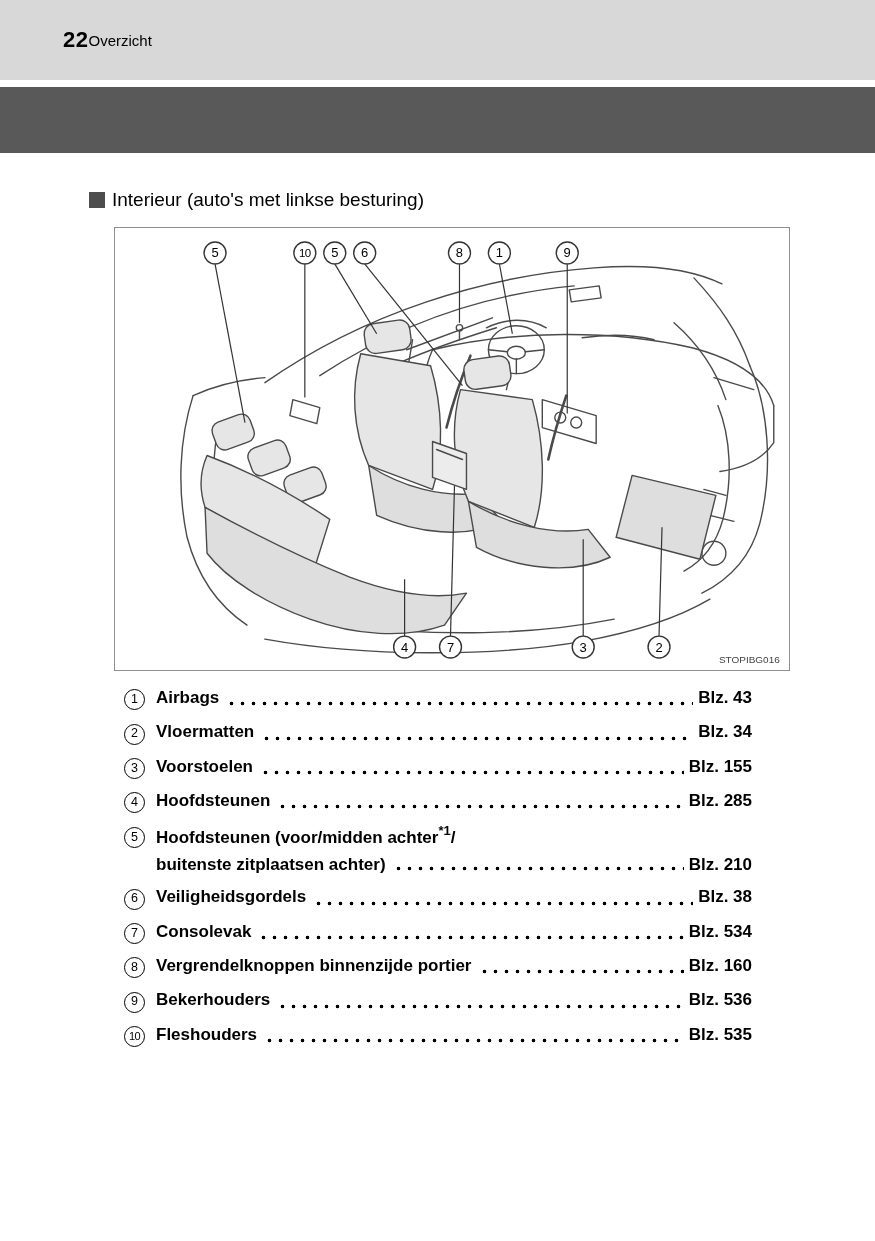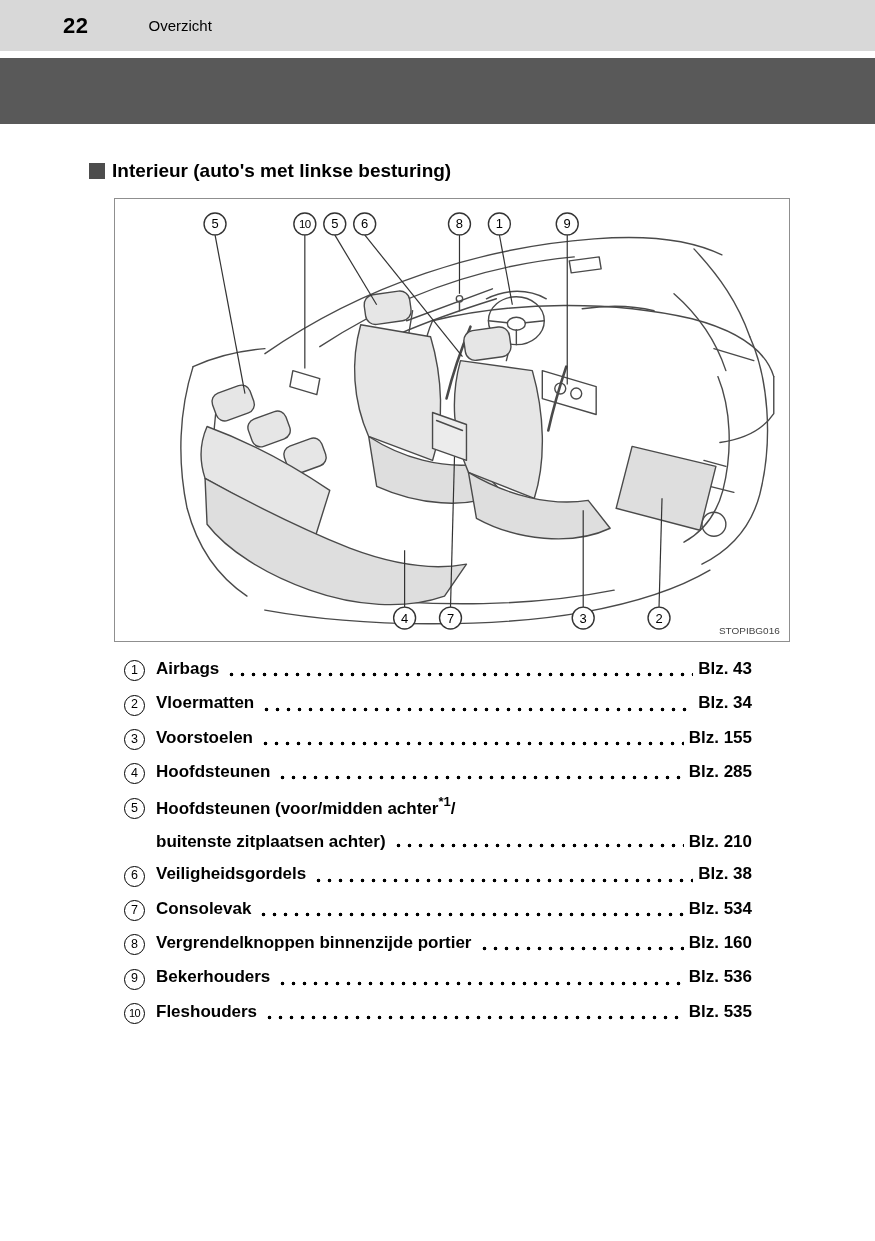--- a/index.html
+++ b/index.html
@@ -2,27 +2,27 @@
 <html><head>
 <meta charset="utf-8">
 <style>
   * { box-sizing: border-box; }
   html,body { margin:0; padding:0; }
   body {
     width:875px; height:1241px; background:#ffffff; color:#000;
     font-family:"Liberation Sans","DejaVu Sans",sans-serif;
     position:relative; overflow:hidden;
   }
-  .topbar { height:51px; background:#d8d8d8; display:flex; align-items:center; }
+  .topbar { height:80px; background:#d8d8d8; display:flex; align-items:center; }
   .pagenum { font-size:22px; font-weight:bold; margin-left:63px; letter-spacing:0.5px; }
-  .sectitle { font-size:15px; margin-left:60px; }
+  .sectitle { font-size:15px; }
   .darkband { height:66px; background:#595959; margin-top:7px; }
 
   .heading { display:flex; align-items:center; margin:36px 0 16px 89px;
-             font-size:19px; font-weight:bold;text-align:center; }
+             font-size:19px; font-weight:normal;text-align:center; }
   .sq { width:16px; height:16px; background:#4d4d4d; margin-right:7px; flex:0 0 auto; }
 
   .figbox { width:676px; margin:0 0 0 114px; border:1px solid #8f8f8f; background:#fff; }
   .figbox svg { display:block; width:674px; height:442px; }
 
   
   .sk  { fill:none; stroke:#4a4a4a; stroke-width:1.4; stroke-linecap:round; stroke-linejoin:round; }
   .fillA { fill:#e6e6e6; }
   .fillB { fill:#dedede; }
   .fillC { fill:#ececec; }
@@ -45,21 +45,21 @@
   .label { white-space:nowrap; }
   .leader { flex:1 1 auto; height:7px; margin:0 5px 3px 7px; align-self:flex-end;
             background-image:radial-gradient(circle,#000 1.6px,transparent 2.1px);
             background-size:11px 7px; background-repeat:repeat-x; background-position:0 50%; }
   .pageref { white-space:nowrap; }
   .toc-row.item5 { align-items:flex-start; }
   .item5 .cnum { margin-top:3px; }
   .ml { flex:1 1 auto; min-width:0; }
   .l1 { white-space:nowrap; }
   .l1 sup { font-size:13px; position:relative; top:-1px; }
-  .l2row { display:flex; align-items:baseline; margin-top:12px; }
+  .l2row { display:flex; align-items:baseline; margin-top:6px; }
 </style>
 </head>
 <body>
 
 <header class="topbar">
   <span class="pagenum">22</span>
   <span class="sectitle">Overzicht</span>
 </header>
 <div class="darkband"></div>
 

